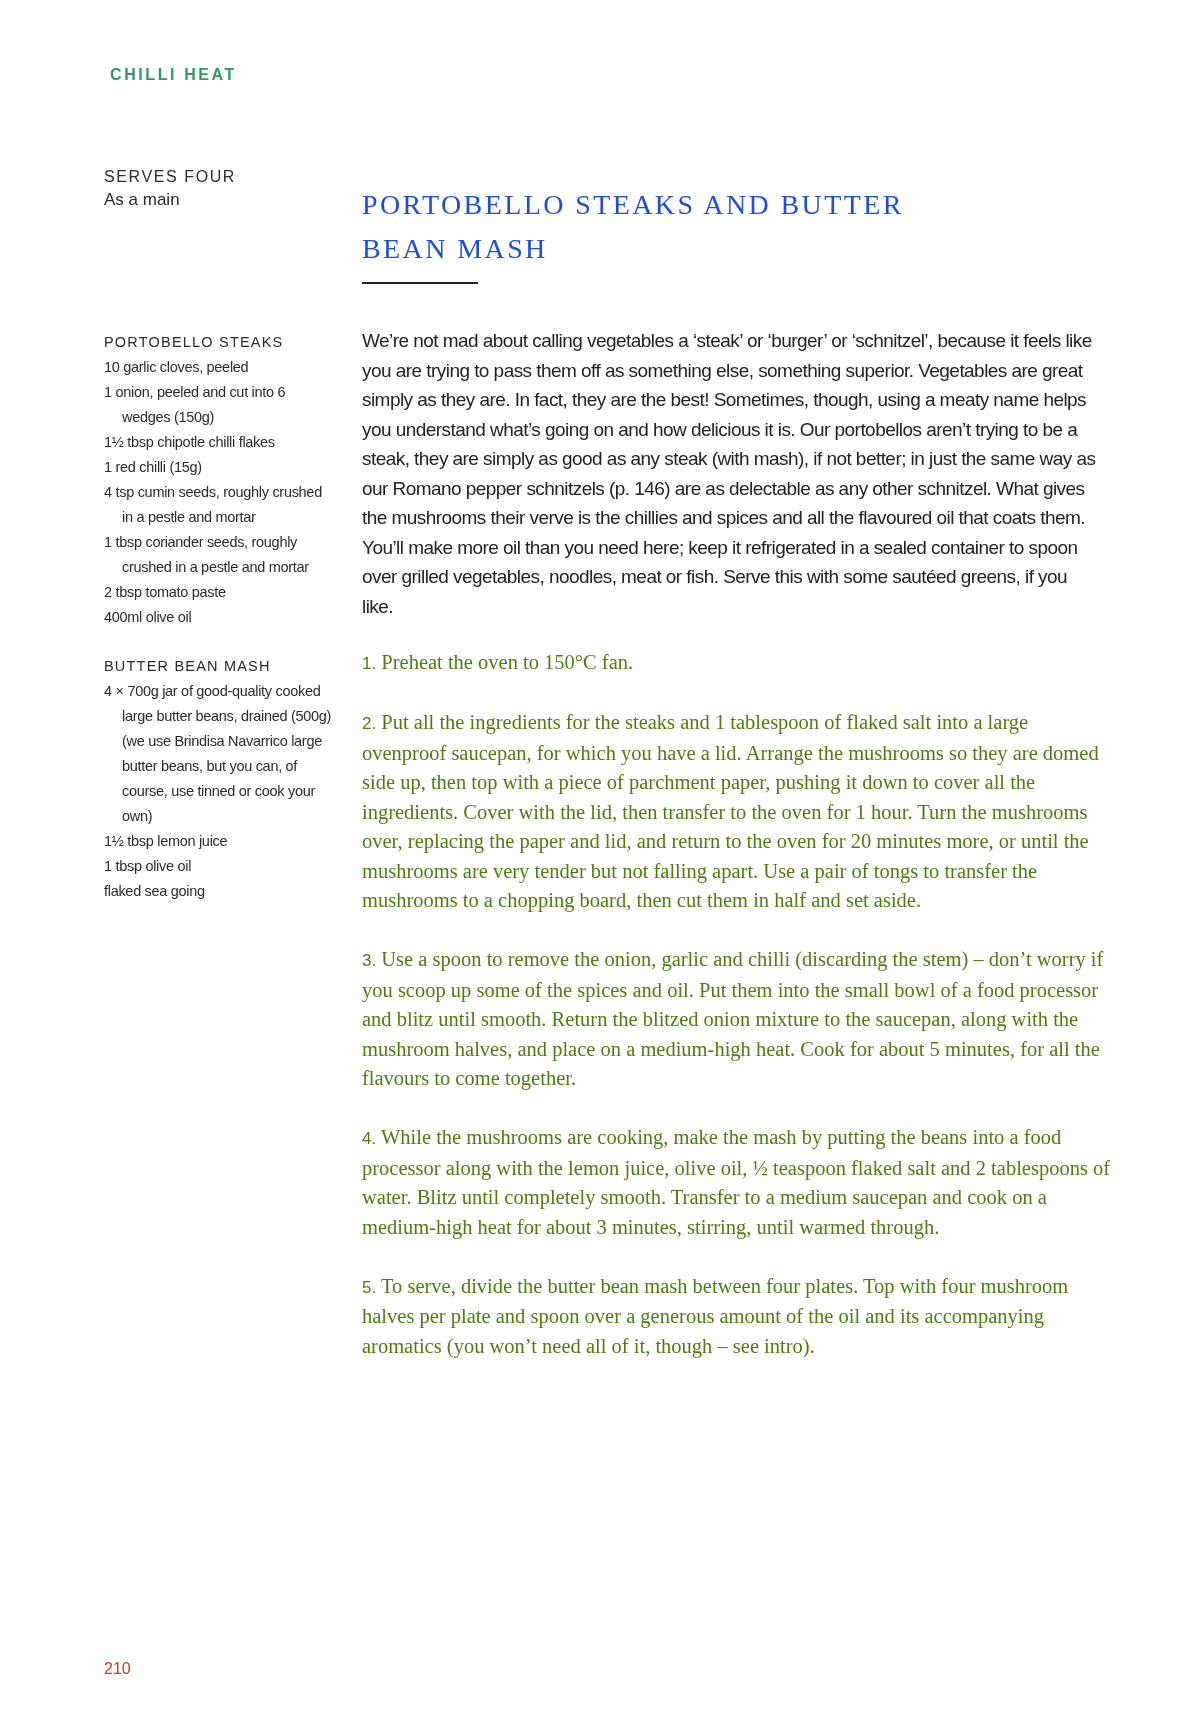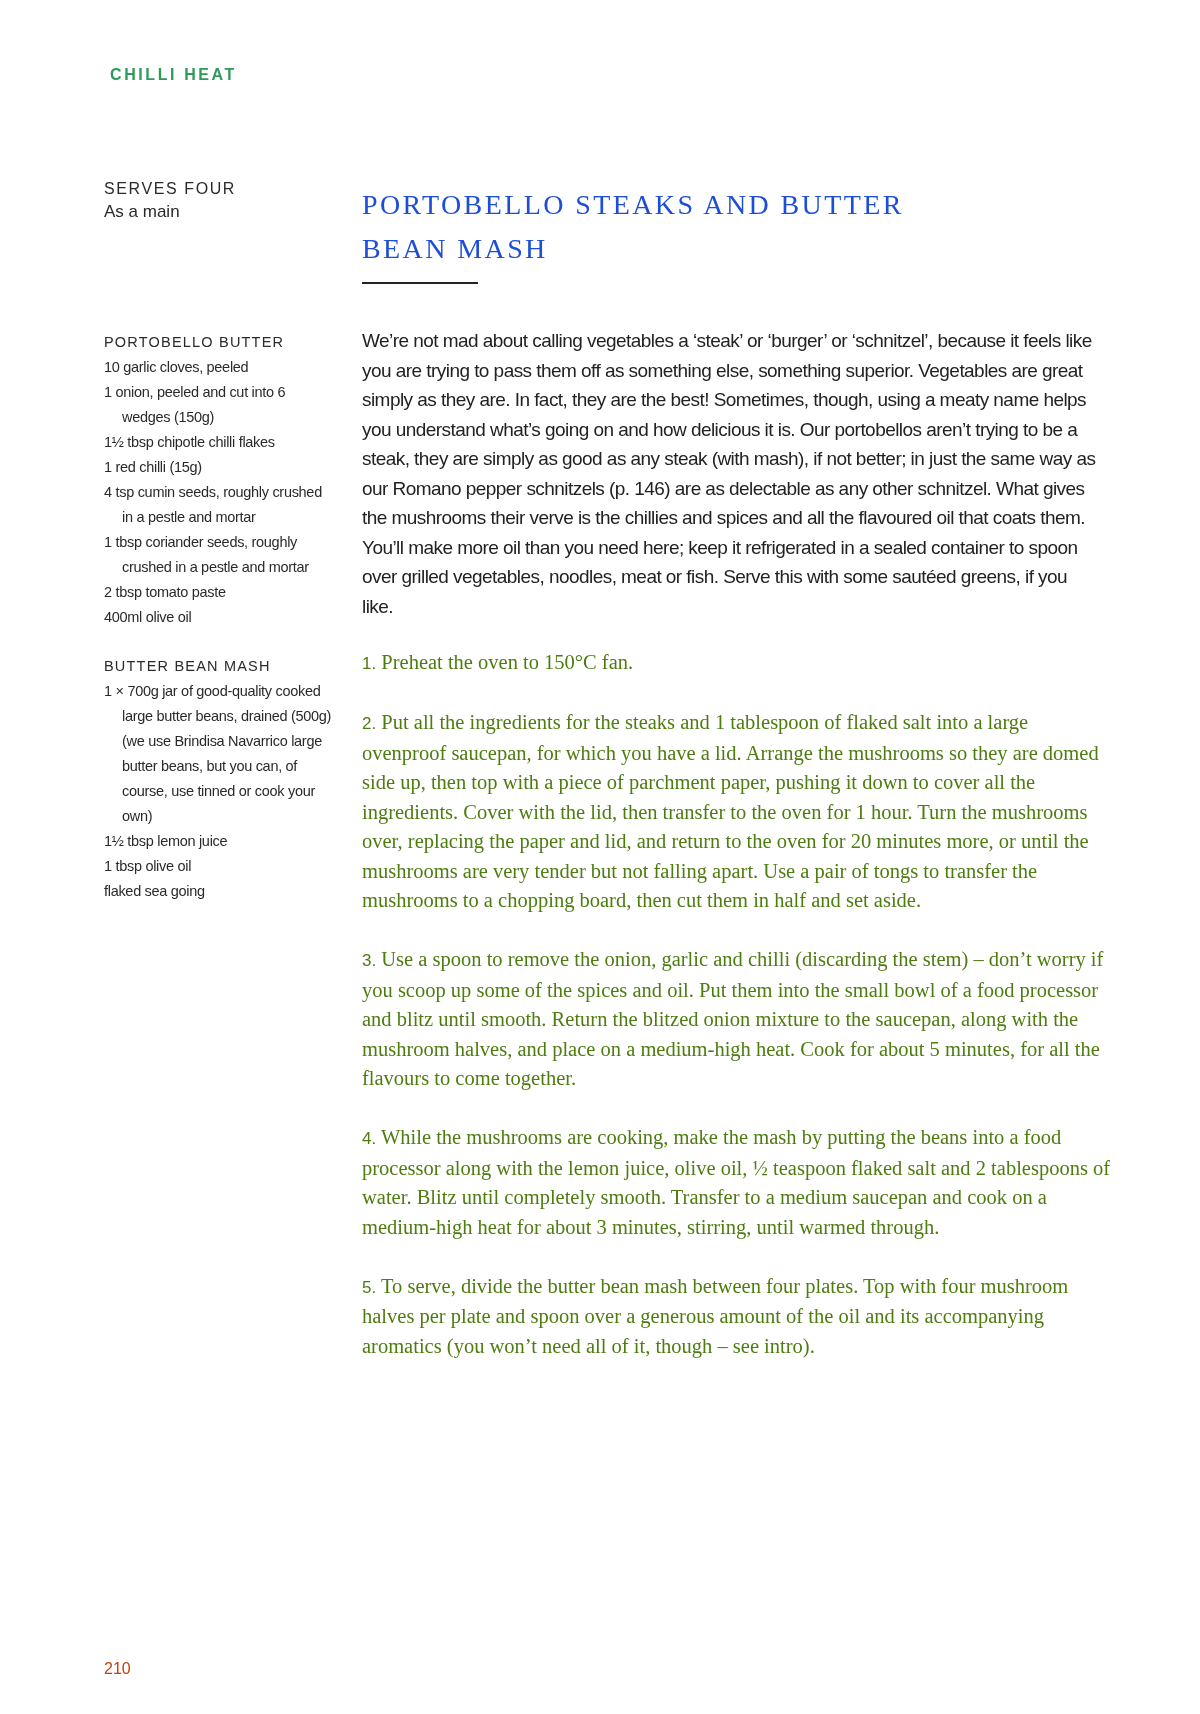--- a/index.html
+++ b/index.html
@@ -2,21 +2,21 @@
 <html><head>
 <meta charset="utf-8">
 <style>
   html, body { margin: 0; padding: 0; background: #ffffff; }
   body { width: 1200px; height: 1714px; position: relative; overflow: hidden; color: #1f1f1f; }
   .section-label {
     position: absolute; left: 110px; top: 66px;
     font-family: "Liberation Sans", sans-serif; font-size: 16px; letter-spacing: 2.6px;
     color: #2e9a5a; font-weight: bold;
   }
-  .serves { position: absolute; left: 104px; top: 168px; font-family: "Liberation Sans", sans-serif; margin-top: 12px; }
+  .serves { position: absolute; left: 104px; top: 168px; font-family: "Liberation Sans", sans-serif; }
   .serves .t { font-size: 16px; letter-spacing: 1.6px; color: #2a2a2a; }
   .serves .s { font-size: 17px; color: #2a2a2a; margin-top: 4px; }
   .title {
     position: absolute; left: 362px; top: 164px; width: 620px;
     font-family: Liberation Serif, serif; font-size: 28px; letter-spacing: 2.4px;
     line-height: 44px; color: #1d4ed8; font-weight: normal;
   }
   .rule { position: absolute; left: 362px; top: 282px; width: 116px; height: 2px; background: #222; }
 
   .ingredients { position: absolute; left: 104px; top: 330px; width: 230px; font-family: "Liberation Sans", sans-serif; font-size: 14.5px; line-height: 25px; color: #2a2a2a; }
@@ -45,33 +45,33 @@
 <div class="serves">
   <div class="t">SERVES FOUR</div>
   <div class="s">As a main</div>
 </div>
 
 <h1 class="title">PORTOBELLO STEAKS AND BUTTER BEAN MASH</h1>
 <div class="rule"></div>
 
 <div class="ingredients">
   <div class="ing-group">
-    <div class="ing-head">PORTOBELLO BUTTER</div>
+    <div class="ing-head">PORTOBELLO STEAKS</div>
     <div class="ing-item">10 garlic cloves, peeled</div>
     <div class="ing-item">1 onion, peeled and cut into 6 wedges (150g)</div>
     <div class="ing-item">1½ tbsp chipotle chilli flakes</div>
     <div class="ing-item">1 red chilli (15g)</div>
     <div class="ing-item">4 tsp cumin seeds, roughly crushed in a pestle and mortar</div>
     <div class="ing-item">1 tbsp coriander seeds, roughly crushed in a pestle and mortar</div>
     <div class="ing-item">2 tbsp tomato paste</div>
     <div class="ing-item">400ml olive oil</div>
   </div>
   <div class="ing-group">
     <div class="ing-head">BUTTER BEAN MASH</div>
-    <div class="ing-item">1 × 700g jar of good-quality cooked large butter beans, drained (500g) (we use Brindisa Navarrico large butter beans, but you can, of course, use tinned or cook your own)</div>
+    <div class="ing-item">4 × 700g jar of good-quality cooked large butter beans, drained (500g) (we use Brindisa Navarrico large butter beans, but you can, of course, use tinned or cook your own)</div>
     <div class="ing-item">1½ tbsp lemon juice</div>
     <div class="ing-item">1 tbsp olive oil</div>
     <div class="ing-item">flaked sea going</div>
   </div>
 </div>
 
 <p class="intro" style="margin:0">We’re not mad about calling vegetables a ‘steak’ or ‘burger’ or ‘schnitzel’, because it feels like you are trying to pass them off as something else, something superior. Vegetables are great simply as they are. In fact, they are the best! Sometimes, though, using a meaty name helps you understand what’s going on and how delicious it is. Our portobellos aren’t trying to be a steak, they are simply as good as any steak (with mash), if not better; in just the same way as our Romano pepper schnitzels (p. 146) are as delectable as any other schnitzel. What gives the mushrooms their verve is the chillies and spices and all the flavoured oil that coats them. You’ll make more oil than you need here; keep it refrigerated in a sealed container to spoon over grilled vegetables, noodles, meat or fish. Serve this with some sautéed greens, if you like.</p>
 
 <div class="method">
   <p class="step"><span class="step-num">1.</span> <span>Preheat the oven to 150°C fan.</span></p>

